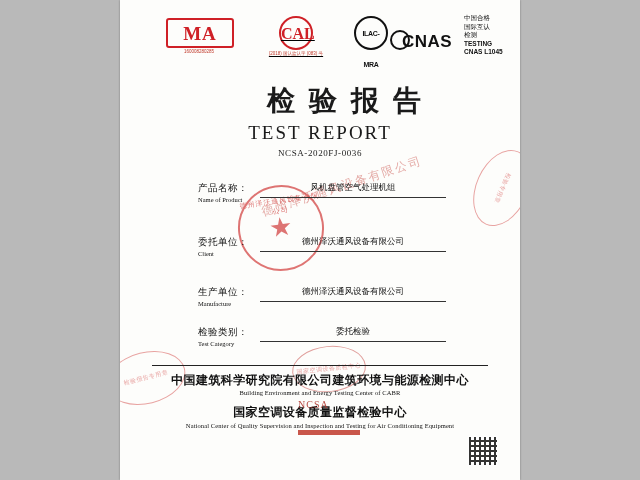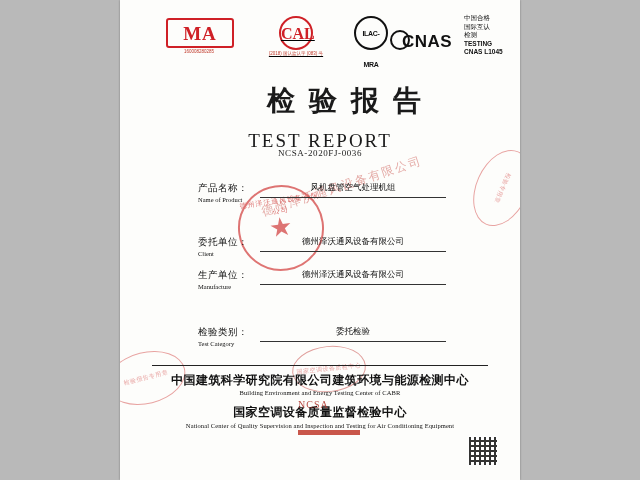--- a/index.html
+++ b/index.html
@@ -132,21 +132,20 @@
   }
   .title-en {
     position: absolute;
     top: 122px;
     width: 400px;
     text-align: center;
     font-family: "Liberation Serif", serif;
     font-size: 19px;
     letter-spacing: 2px;
     color: #1a1a1a;
-    margin-top: 8px;
   }
   .report-no {
     position: absolute;
     top: 148px;
     width: 400px;
     text-align: center;
     font-family: "Liberation Serif", serif;
     font-size: 9px;
     letter-spacing: 0.6px;
     color: #222;
@@ -400,21 +399,21 @@
       <div class="lbl-en">Name of Product</div>
       <div class="value">风机盘管空气处理机组</div>
     </div>
 
     <div class="field" style="top:236px;">
       <div class="lbl-cn">委托单位：</div>
       <div class="lbl-en">Client</div>
       <div class="value">德州泽沃通风设备有限公司</div>
     </div>
 
-    <div class="field" style="top:269px;">
+    <div class="field" style="top:286px;">
       <div class="lbl-cn">生产单位：</div>
       <div class="lbl-en">Manufacture</div>
       <div class="value">德州泽沃通风设备有限公司</div>
     </div>
 
     <div class="field" style="top:326px;">
       <div class="lbl-cn">检验类别：</div>
       <div class="lbl-en">Test Category</div>
       <div class="value">委托检验</div>
     </div>

